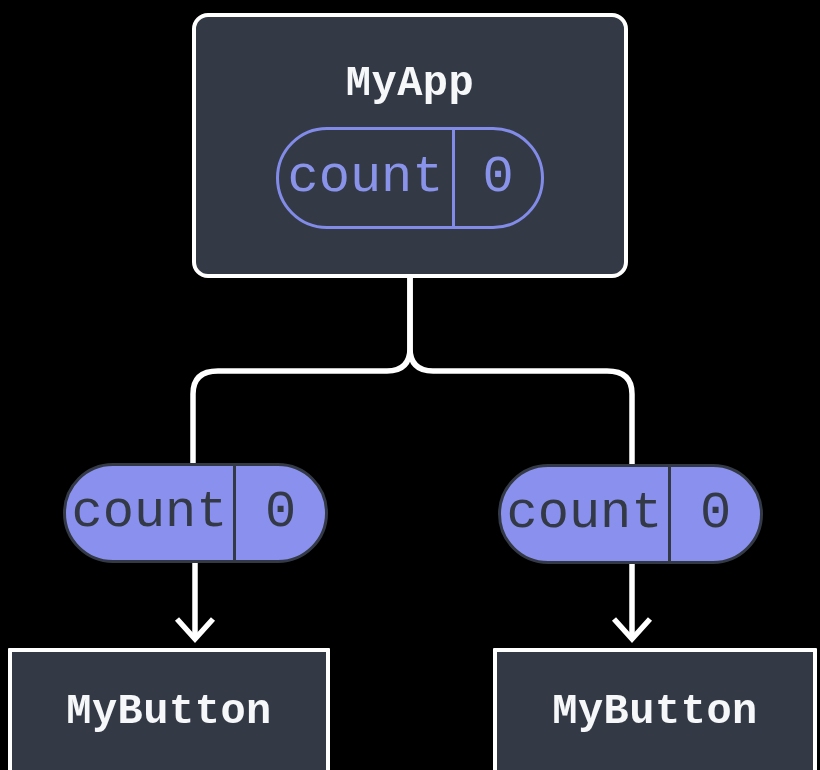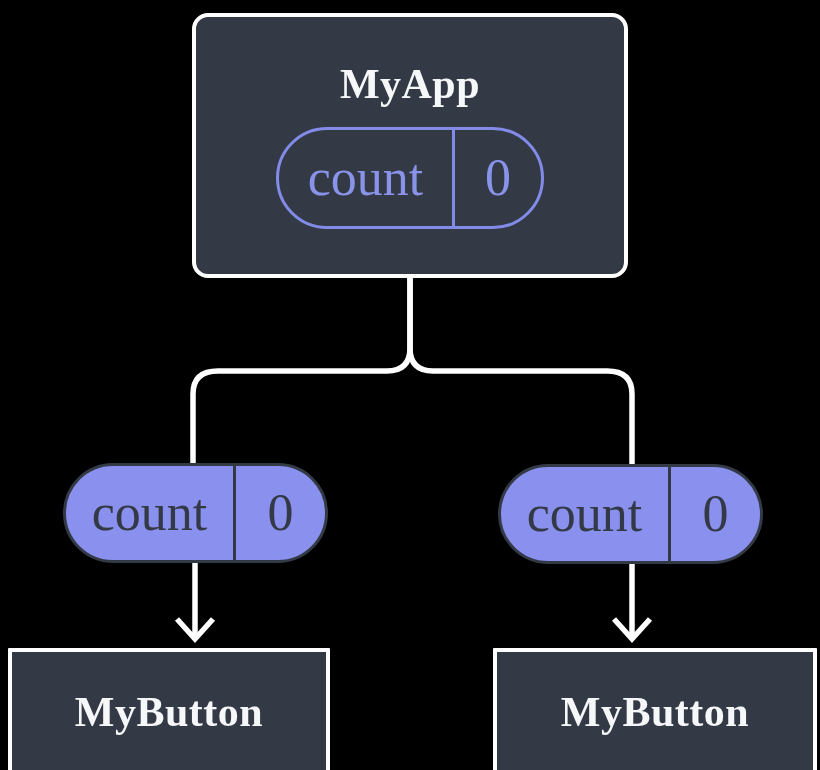--- a/index.html
+++ b/index.html
@@ -1,18 +1,18 @@
 <!DOCTYPE html>
 <html><head>
 <meta charset="utf-8">
 <style>
   html,body{margin:0;padding:0;background:#000;}
   .canvas{
     position:relative;width:820px;height:770px;background:#000;overflow:hidden;
-    font-family:Liberation Serif, serif;
+    font-family:Liberation Mono, monospace;
   }
   svg.connectors{position:absolute;left:0;top:0;width:820px;height:770px;}
   .node{
     position:absolute;box-sizing:border-box;background:#333a46;
     border:4px solid #ffffff;display:flex;flex-direction:column;
     align-items:center;justify-content:center;
   }
   .node-myapp{left:192px;top:13px;width:436px;height:265px;border-radius:16px;gap:22px;}
   .node-title{
     color:#f6f7f9;font-size:42px;font-weight:700;letter-spacing:.5px;line-height:1;

